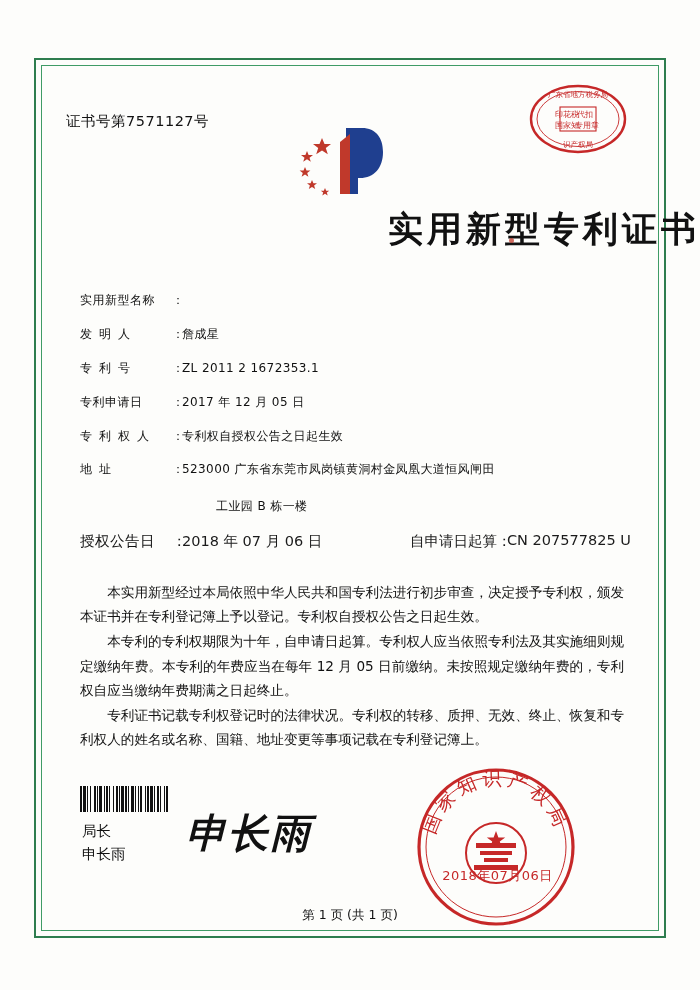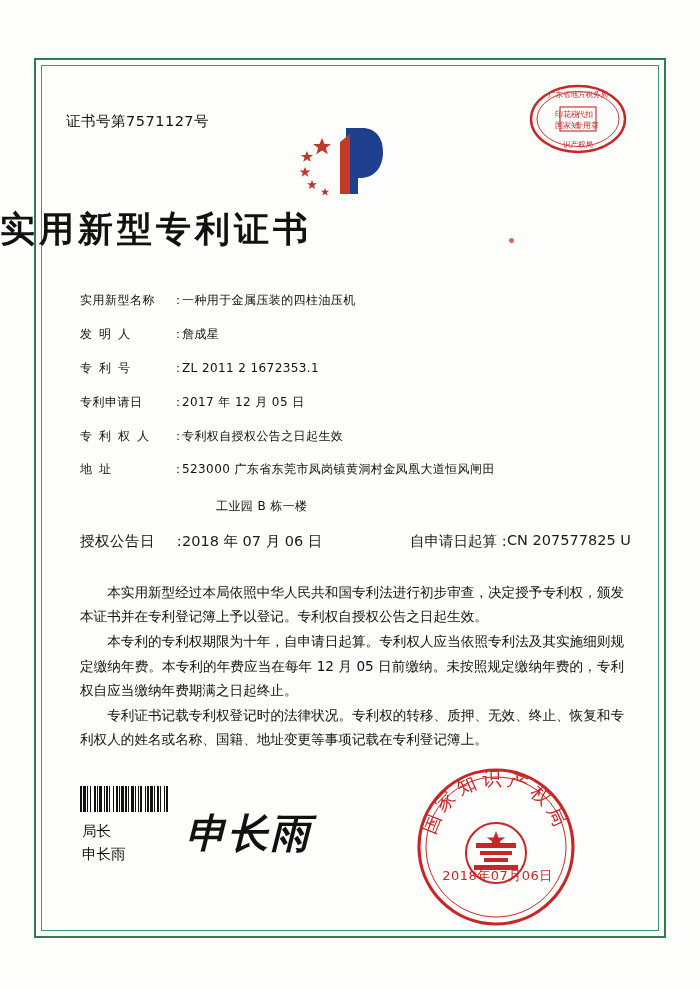--- a/index.html
+++ b/index.html
@@ -57,21 +57,21 @@
   .seal-top {
     position: absolute;
     left: 527px; top: 83px;
     width: 102px; height: 72px;
   }
 
   .title {
     position: absolute;
     left: 0; top: 206px;
     width: 700px;
-    text-align: left;
+    text-align: right;
     font-size: 35px;
     font-weight: bold;
     letter-spacing: 4px;
     color: #111;
     font-family: "DejaVu Sans", "Liberation Sans", sans-serif;
   }
   .title-dot {
     position: absolute;
     left: 509px; top: 238px;
     width: 5px; height: 5px;
@@ -239,21 +239,20 @@
   </div>
 
   <div class="title">实用新型专利证书</div>
   <div class="title-dot"></div>
 
   <div class="fields">
 
     <div class="field-row">
       <div class="field-label">实用新型名称</div>
       <div class="field-colon">：</div>
-      <div class="field-value">一种用于金属压装的四柱油压机</div>
     </div>
 
     <div class="field-row">
       <div class="field-label spaced">发明人</div>
       <div class="field-colon">：</div>
       <div class="field-value">詹成星</div>
     </div>
 
     <div class="field-row">
       <div class="field-label spaced">专利号</div>
@@ -383,14 +382,15 @@
         <rect x="-16" y="-6" width="32" height="4" fill="#c62828"></rect>
         <rect x="-12" y="1" width="24" height="4" fill="#c62828"></rect>
         <rect x="-22" y="8" width="44" height="5" fill="#c62828"></rect>
         <polygon points="0,-26 2.4,-19.5 9.2,-19.5 3.8,-15.6 5.8,-9 0,-13 -5.8,-9 -3.8,-15.6 -9.2,-19.5 -2.4,-19.5" fill="#c62828"></polygon>
       </g>
       <path id="sealArcBottom" d="M 22 88 A 60 60 0 0 0 142 88" fill="none" stroke="none"></path>
     </svg>
   </div>
   <div class="seal-date">2018年07月06日</div>
 
+  <div class="footer">第 1 页 (共 1 页)</div>
 
 </div>
 
 </body></html>

